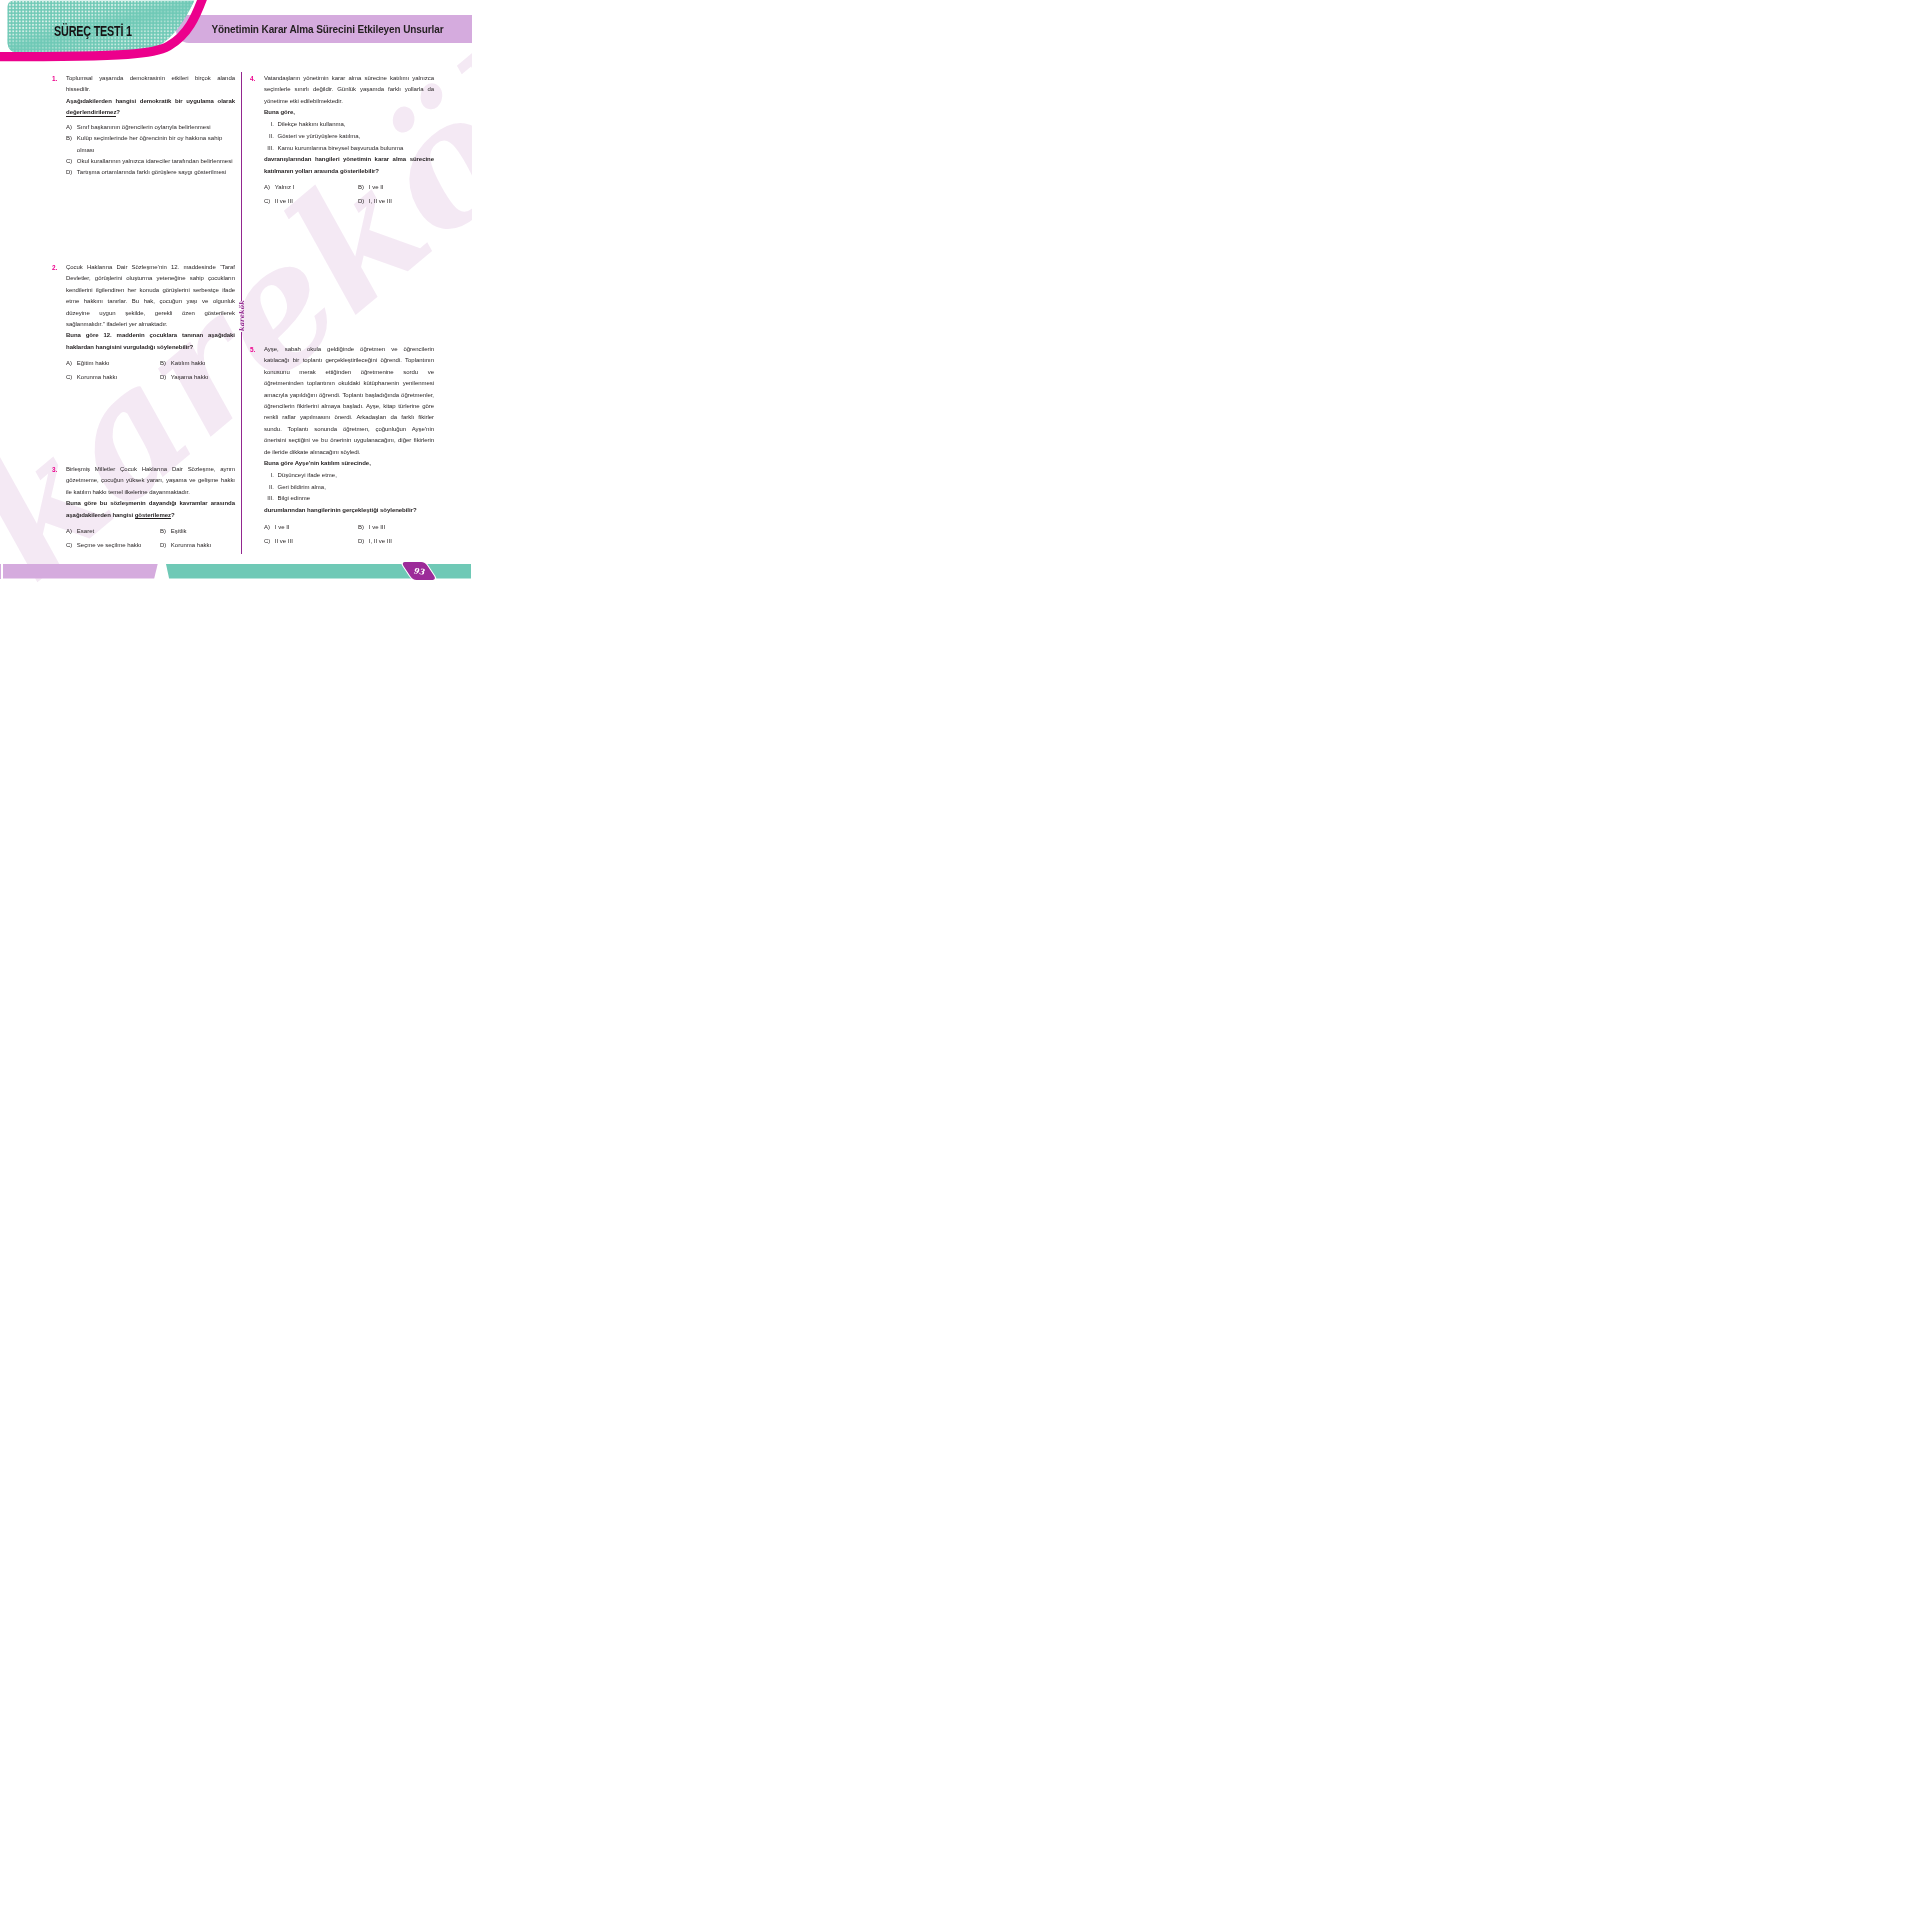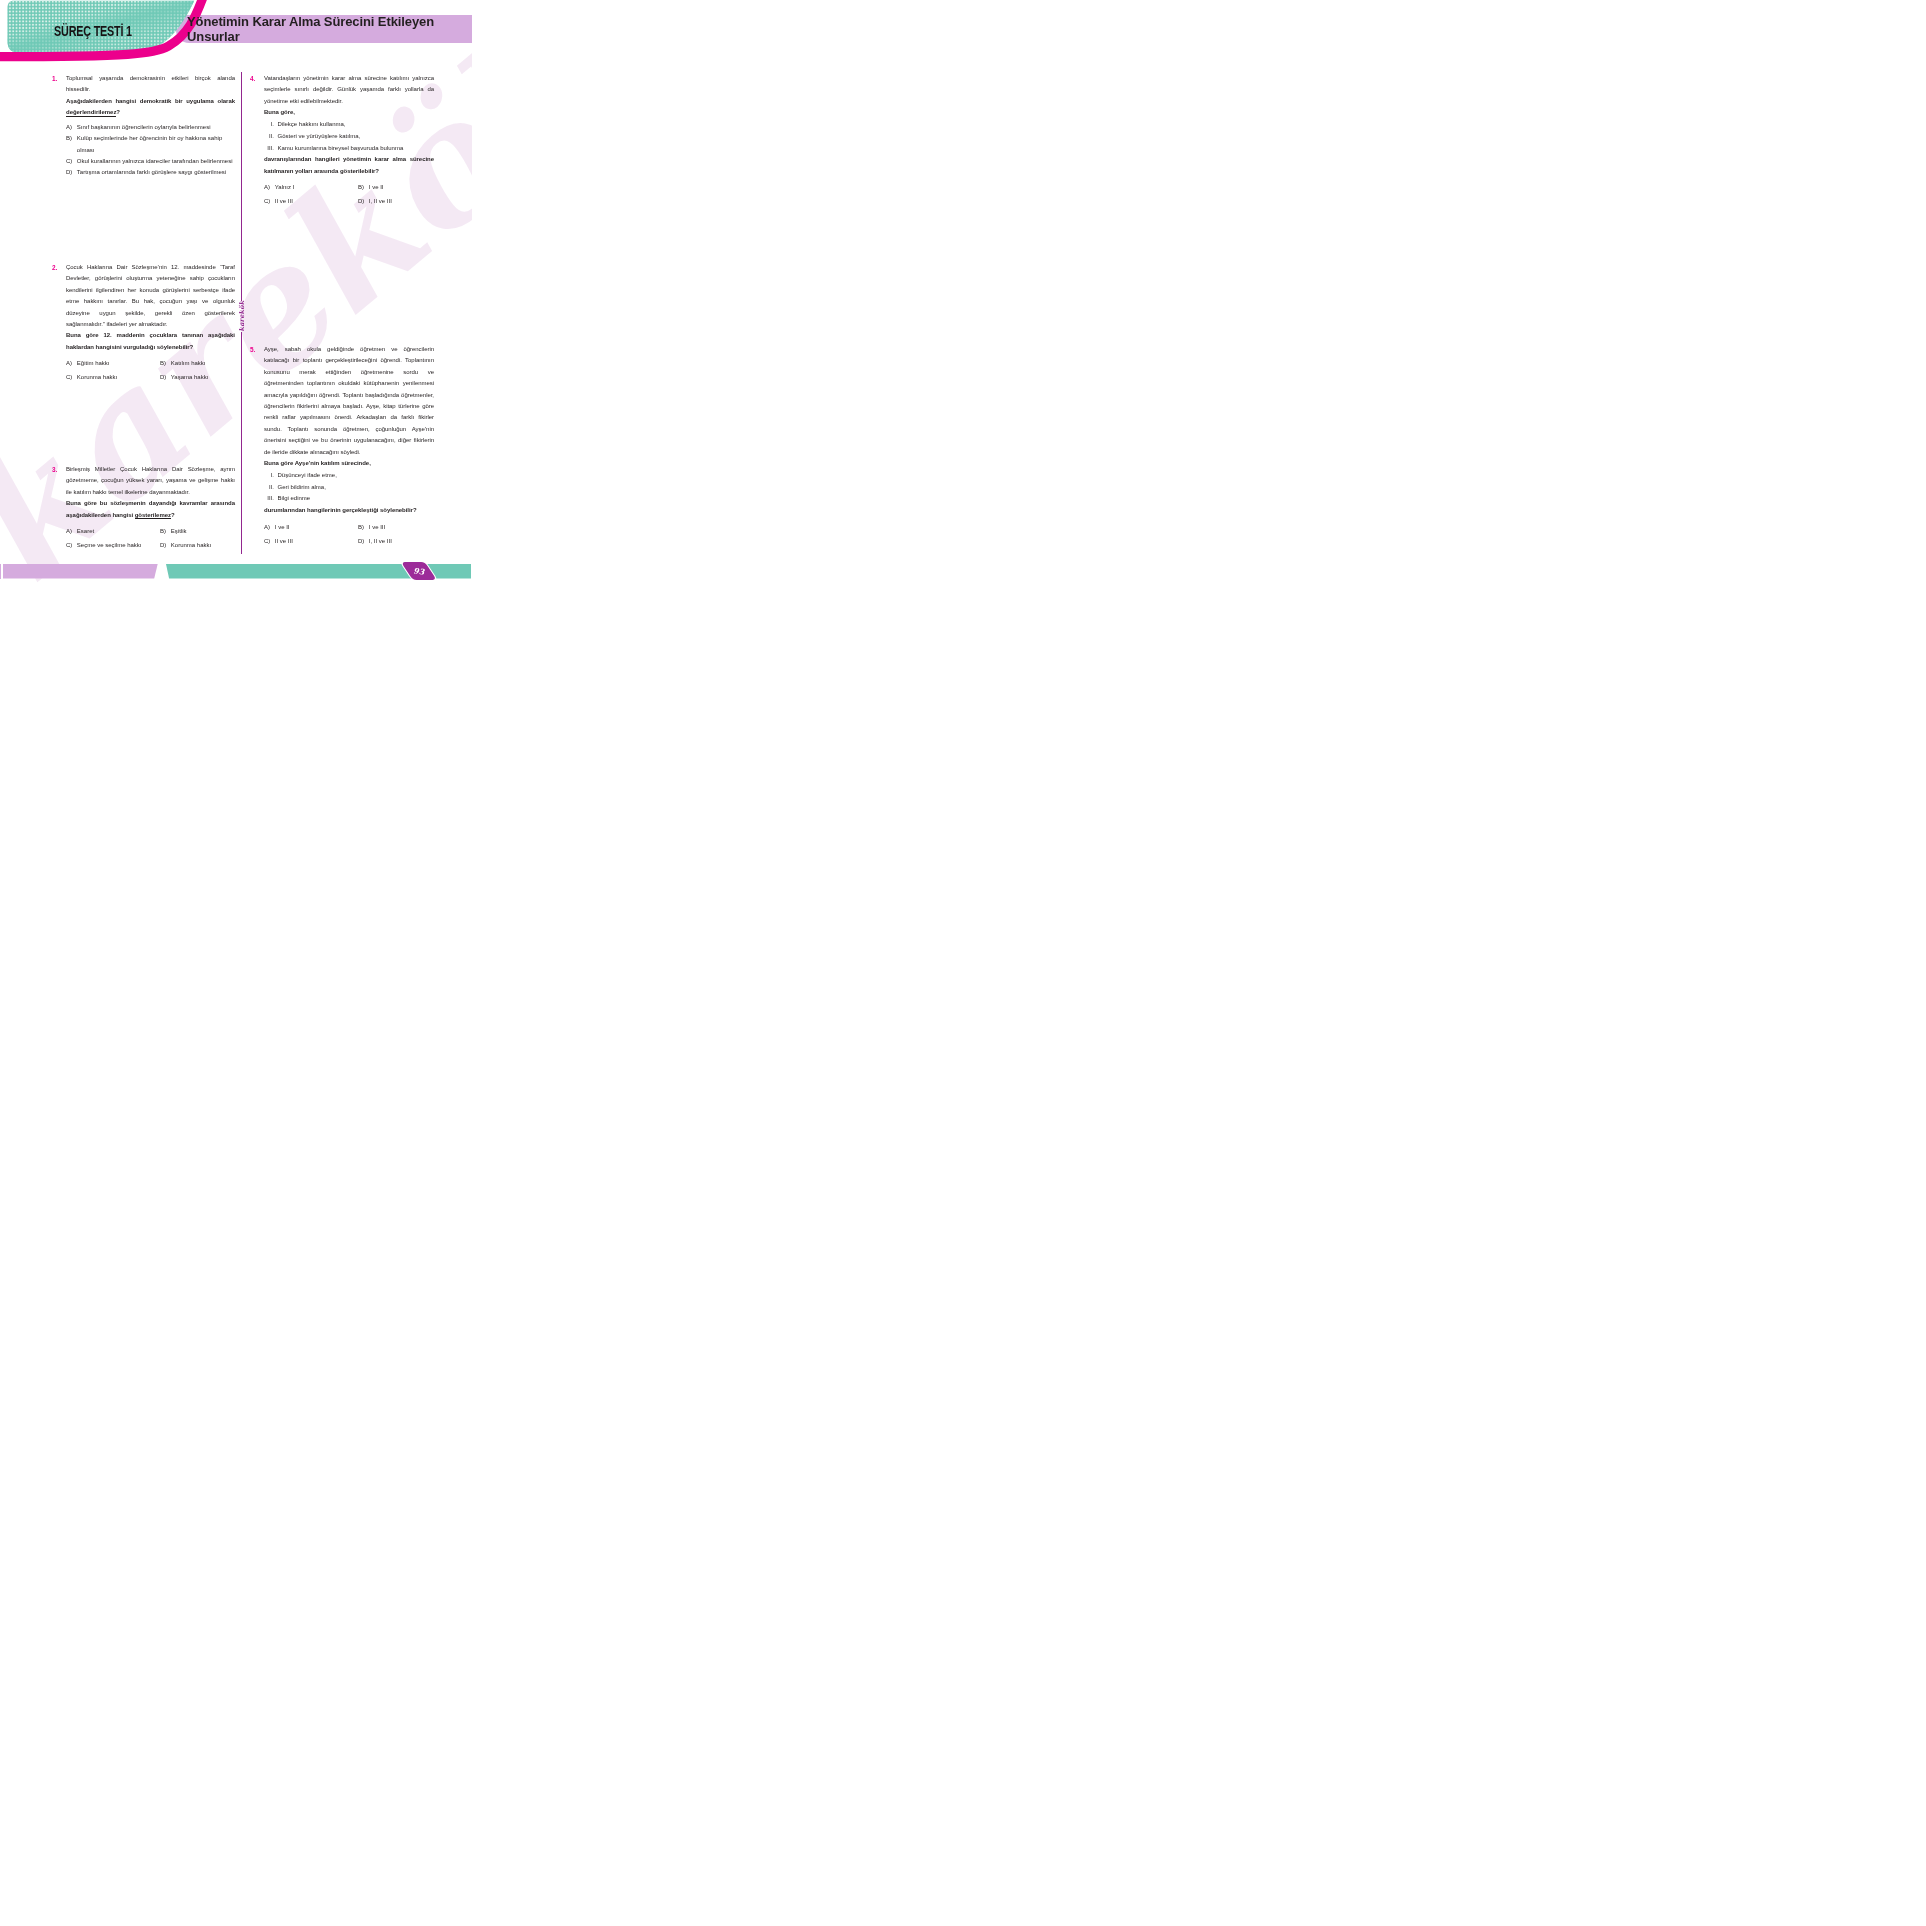--- a/index.html
+++ b/index.html
@@ -17,21 +17,21 @@
   .header-svg{position:absolute;left:0;top:0;z-index:2;}
   .test-title{
     position:absolute;left:14px;top:21.6px;width:158px;height:18.5px;z-index:3;
     display:flex;align-items:center;justify-content:center;
     font-weight:bold;font-size:10.8px;letter-spacing:-0.2px;color:#171214;
     transform:scaleY(1.28);
   }
   .subject-title{
     position:absolute;left:187px;top:20px;width:281px;height:18.5px;z-index:3;
     display:flex;align-items:center;justify-content:center;
-    font-weight:bold;font-size:13px;color:#231f20;letter-spacing:-0.1px;
+    font-weight:bold;font-size:10px;color:#231f20;letter-spacing:-0.1px;
   }
   
   .watermark{
     position:absolute;left:-81px;top:248px;width:655px;height:166px;z-index:0;
     font-family:"DejaVu Serif", serif;font-style:italic;font-weight:bold;
     font-size:166px;line-height:166px;text-align:center;
     color:rgba(146,39,143,0.10);
     transform:rotate(-40deg);
     pointer-events:none;white-space:nowrap;
   }

